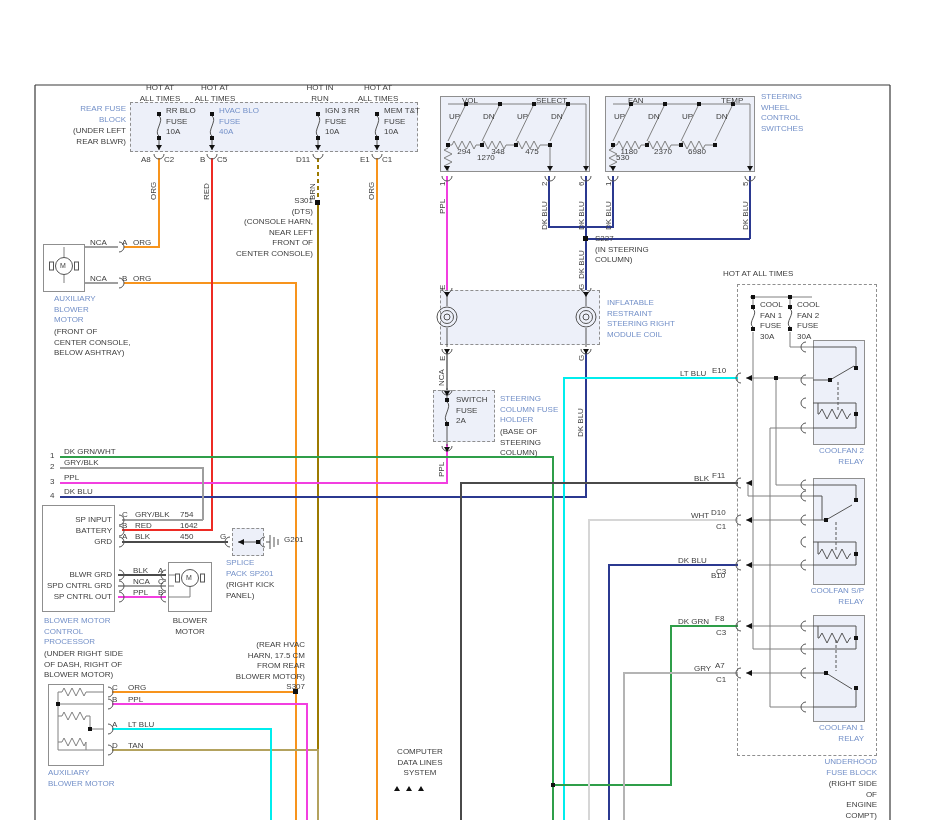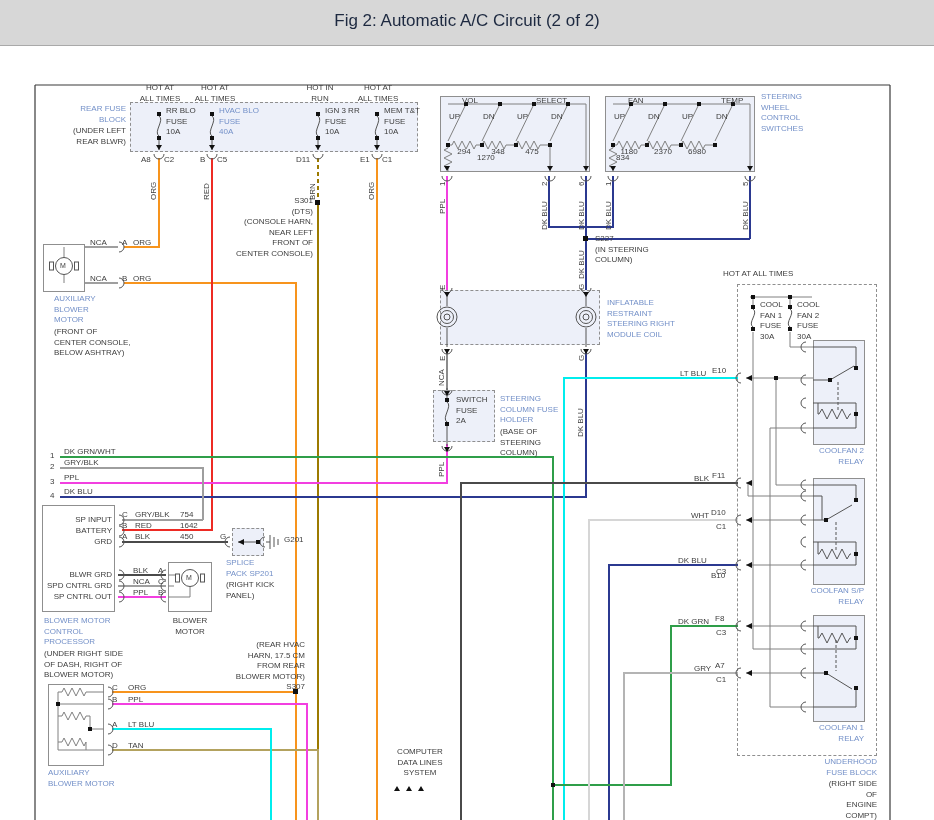--- a/index.html
+++ b/index.html
@@ -26,23 +26,20 @@
   .wppl{stroke:#f23fe0}.wnvy{stroke:#2b3990}.wcyn{stroke:#00eded}.wgrn{stroke:#2f9e49}
   .wgb{stroke:#9e9e9e}.wblk{stroke:#4a4a4a}.wwht{stroke:#d6d6d6}.wgry{stroke:#b4b4b4}
   .worg,.wred,.wbrn,.wtan,.wppl,.wnvy,.wcyn,.wgrn,.wgb,.wblk,.wwht,.wgry{stroke-width:2;fill:none}
   .wnca{stroke:#404040;stroke-width:1.2;fill:none}
   .wbrnd{stroke:#9c7a00;stroke-width:2;fill:none;stroke-dasharray:4,3}
 </style>
 </head>
 <body>
 
 <div id="stage">
-  <div id="hdr">
-      <span>Fig 2: Automatic A/C Circuit (2 of 2)</span>
-    </div>
 
   <div class="dbx lav" style="left:130px;top:102px;width:288px;height:50px"></div>
   <div class="bx lav" style="left:440px;top:96px;width:150px;height:76px"></div>
   <div class="bx lav" style="left:605px;top:96px;width:150px;height:76px"></div>
   <div class="dbx lav" style="left:440px;top:290px;width:160px;height:55px"></div>
   <div class="dbx lav" style="left:433px;top:390px;width:62px;height:52px"></div>
   <div class="dbx" style="left:737px;top:284px;width:140px;height:472px"></div>
   <div class="bx lav" style="left:813px;top:340px;width:52px;height:105px"></div>
   <div class="bx lav" style="left:813px;top:478px;width:52px;height:107px"></div>
   <div class="bx lav" style="left:813px;top:615px;width:52px;height:107px"></div>
@@ -152,21 +149,21 @@
   <span class="l" style="left:648px;top:112px">DN</span>
   <span class="l" style="left:682px;top:112px">UP</span>
   <span class="l" style="left:716px;top:112px">DN</span>
   <span class="l c" style="left:464px;top:147px">294</span>
   <span class="l c" style="left:498px;top:147px">348</span>
   <span class="l c" style="left:532px;top:147px">475</span>
   <span class="l" style="left:477px;top:153px">1270</span>
   <span class="l c" style="left:629px;top:147px">1180</span>
   <span class="l c" style="left:663px;top:147px">2370</span>
   <span class="l c" style="left:697px;top:147px">6980</span>
-  <span class="l" style="left:616px;top:153px">834</span>
+  <span class="l" style="left:616px;top:153px">530</span>
   <span class="l r" style="left:438px;top:186px">1</span>
   <span class="l r" style="left:438px;top:214px">PPL</span>
   <span class="l r" style="left:540px;top:186px">2</span>
   <span class="l r" style="left:540px;top:230px">DK BLU</span>
   <span class="l r" style="left:577px;top:186px">6</span>
   <span class="l r" style="left:577px;top:230px">DK BLU</span>
   <span class="l r" style="left:604px;top:186px">1</span>
   <span class="l r" style="left:604px;top:230px">DK BLU</span>
   <span class="l r" style="left:741px;top:186px">5</span>
   <span class="l r" style="left:741px;top:230px">DK BLU</span>

